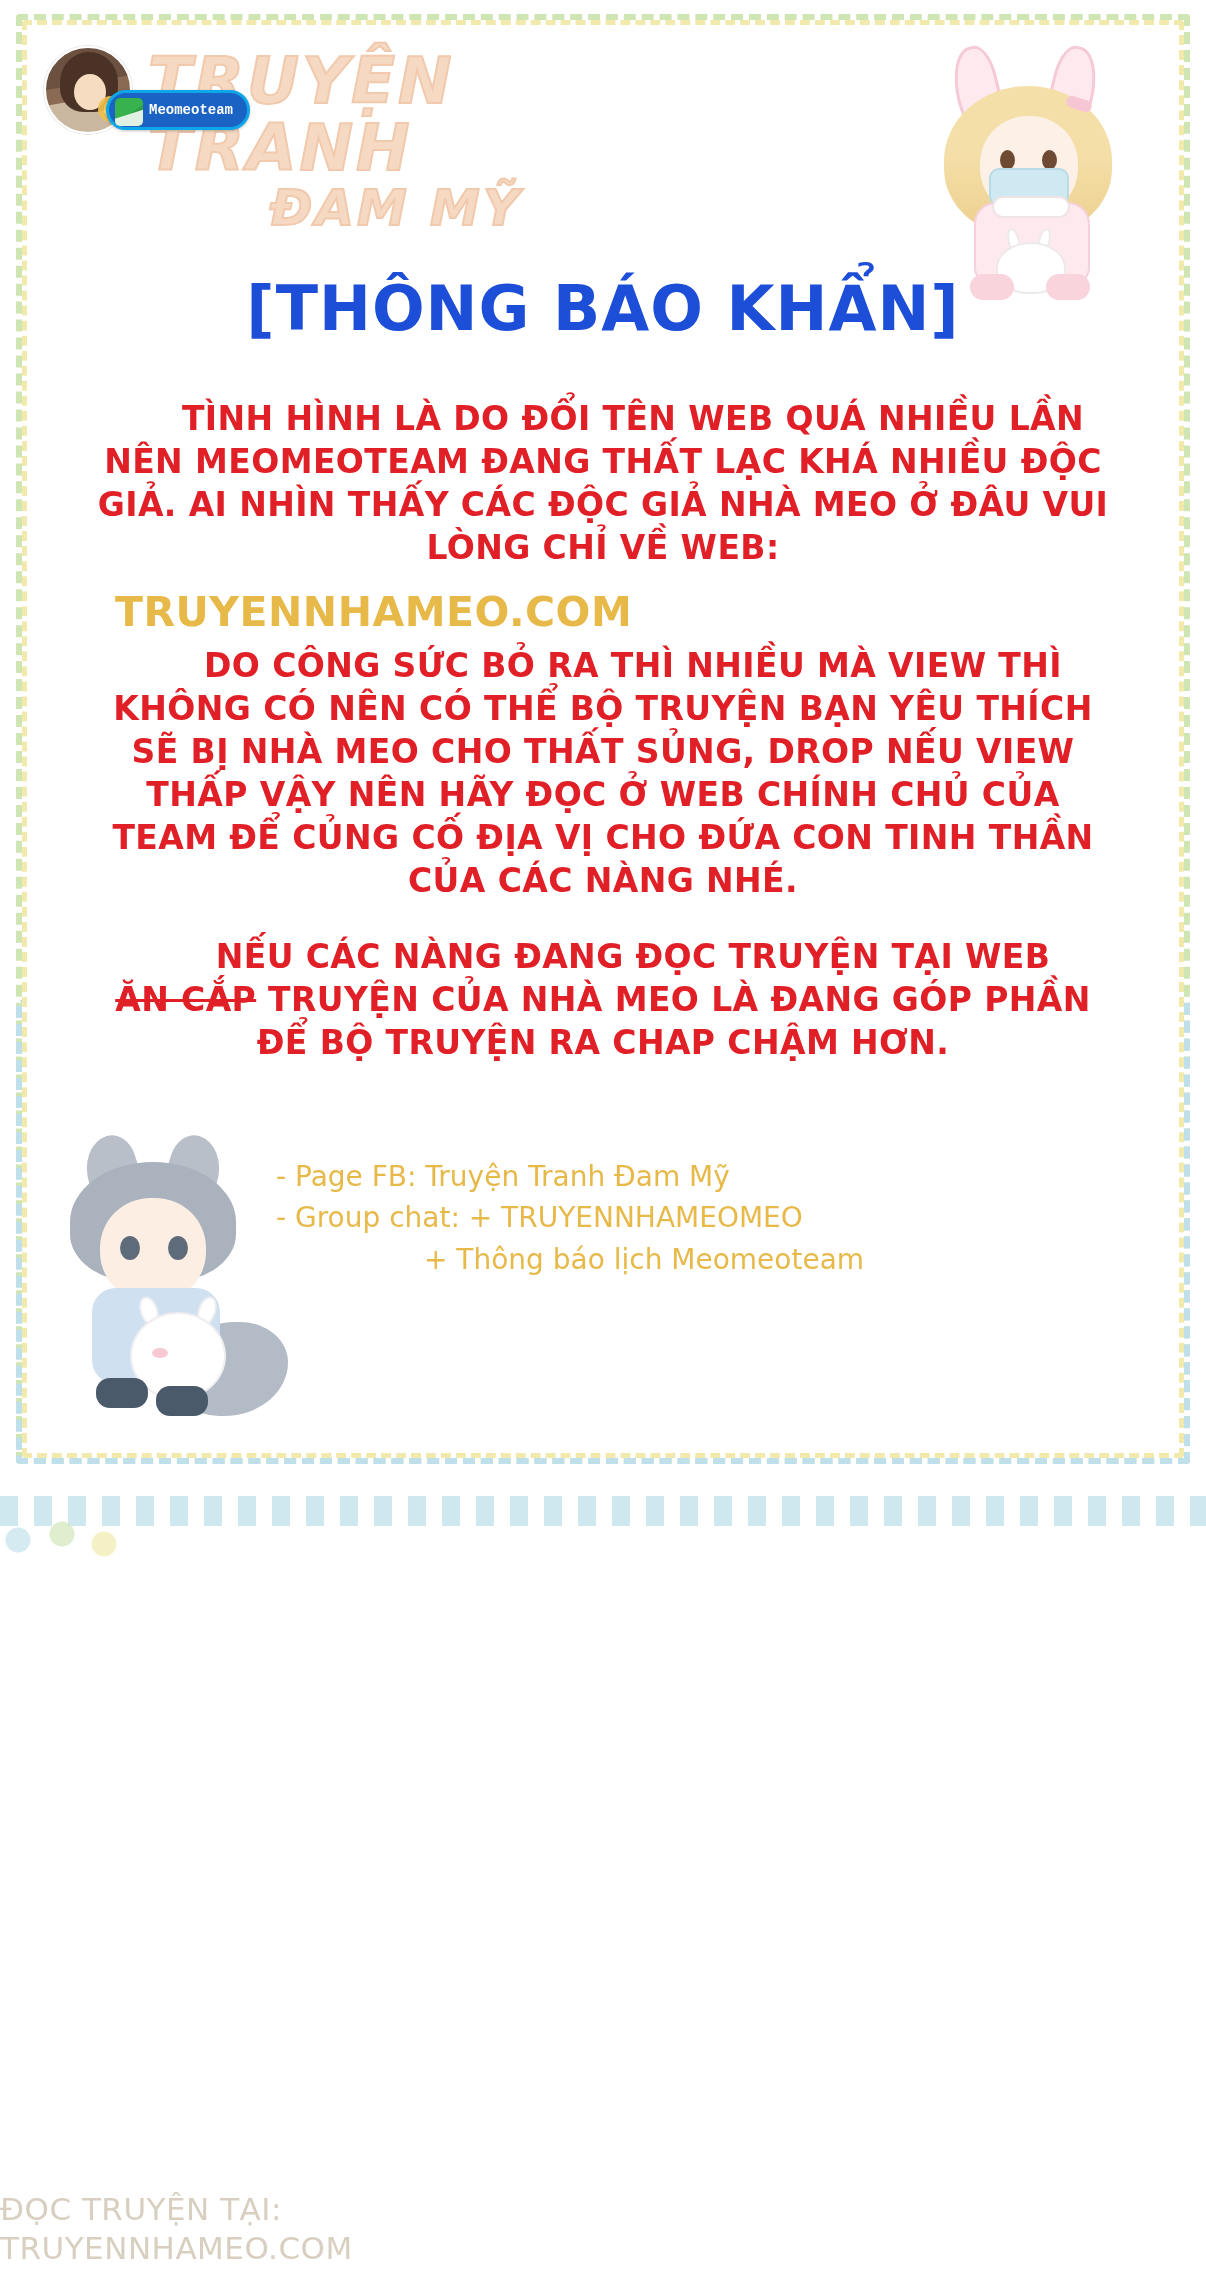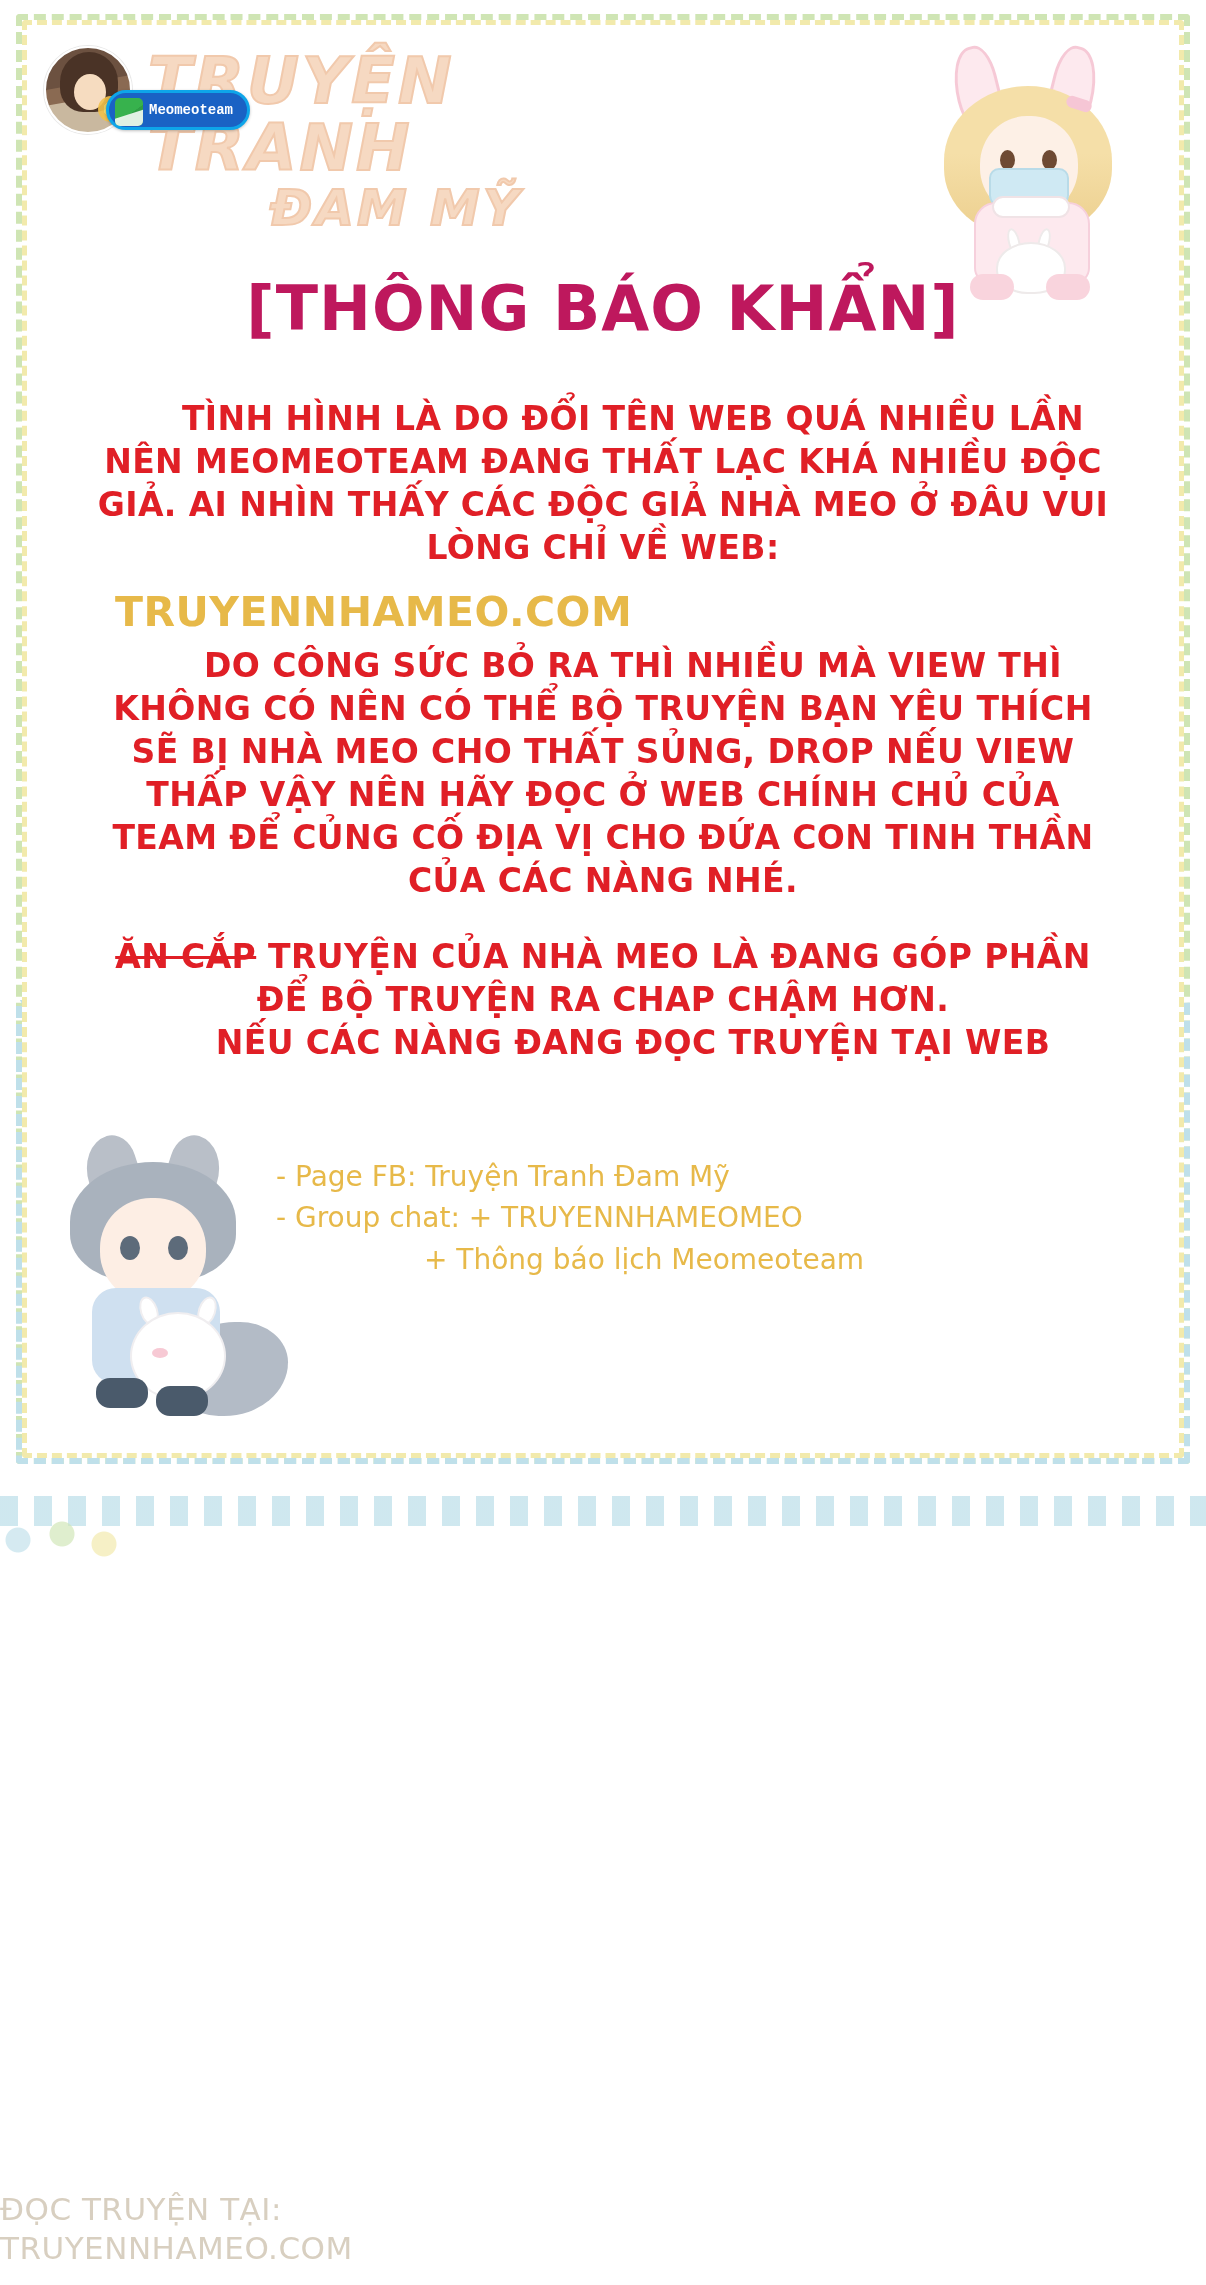--- a/index.html
+++ b/index.html
@@ -161,21 +161,21 @@
   .cg-leg-l { left: 36px; top: 228px; width: 44px; height: 26px; background:#f9d4dd; border-radius: 16px; }
   .cg-leg-r { left: 112px; top: 228px; width: 44px; height: 26px; background:#f9d4dd; border-radius: 16px; }
   .cg-clip  { left: 132px; top: 52px; width: 26px; height: 12px; background:#f6c6d5; border-radius: 6px; transform: rotate(18deg); }
 
   
   .main-heading {
     position: absolute;
     left: 0; top: 272px;
     width: 1206px;
     text-align: center;
-    color: #be185d;
+    color: #1d4ed8;
     font-family: "DejaVu Sans", sans-serif;
     font-weight: bold;
     font-size: 62px;
     letter-spacing: 1px;
   }
 
   
   .body-wrap {
     position: absolute;
     left: 88px;
@@ -328,24 +328,24 @@
     </div>
   </div>
 
   <div class="main-heading">[THÔNG BÁO KHẨN]</div>
 
   <div class="body-wrap">
     <div class="p-red indent">TÌNH HÌNH LÀ DO ĐỔI TÊN WEB QUÁ NHIỀU LẦN NÊN MEOMEOTEAM ĐANG THẤT LẠC KHÁ NHIỀU ĐỘC GIẢ. AI NHÌN THẤY CÁC ĐỘC GIẢ NHÀ MEO Ở ĐÂU VUI LÒNG CHỈ VỀ WEB:</div>
     <div class="web-link">TRUYENNHAMEO.COM</div>
     <div class="p-red indent">DO CÔNG SỨC BỎ RA THÌ NHIỀU MÀ VIEW THÌ KHÔNG CÓ NÊN CÓ THỂ BỘ TRUYỆN BẠN YÊU THÍCH SẼ BỊ NHÀ MEO CHO THẤT SỦNG, DROP NẾU VIEW THẤP VẬY NÊN HÃY ĐỌC Ở WEB CHÍNH CHỦ CỦA TEAM ĐỂ CỦNG CỐ ĐỊA VỊ CHO ĐỨA CON TINH THẦN CỦA CÁC NÀNG NHÉ.</div>
     <div class="gap"></div>
+    <div class="p-red indent">NẾU CÁC NÀNG ĐANG ĐỌC TRUYỆN TẠI WEB</div>
     <div class="p-red">
       <span class="strike">ĂN CẮP</span><span> TRUYỆN CỦA NHÀ MEO LÀ ĐANG GÓP PHẦN ĐỂ BỘ TRUYỆN RA CHAP CHẬM HƠN.</span>
     </div>
-    <div class="p-red indent">NẾU CÁC NÀNG ĐANG ĐỌC TRUYỆN TẠI WEB</div>
   </div>
 
   <div class="bottom">
 
     <div class="chibi-wolf">
       <div class="cw cw-ear-l"></div>
       <div class="cw cw-ear-r"></div>
       <div class="cw cw-tail"></div>
       <div class="cw cw-hair"></div>
       <div class="cw cw-face"></div>

